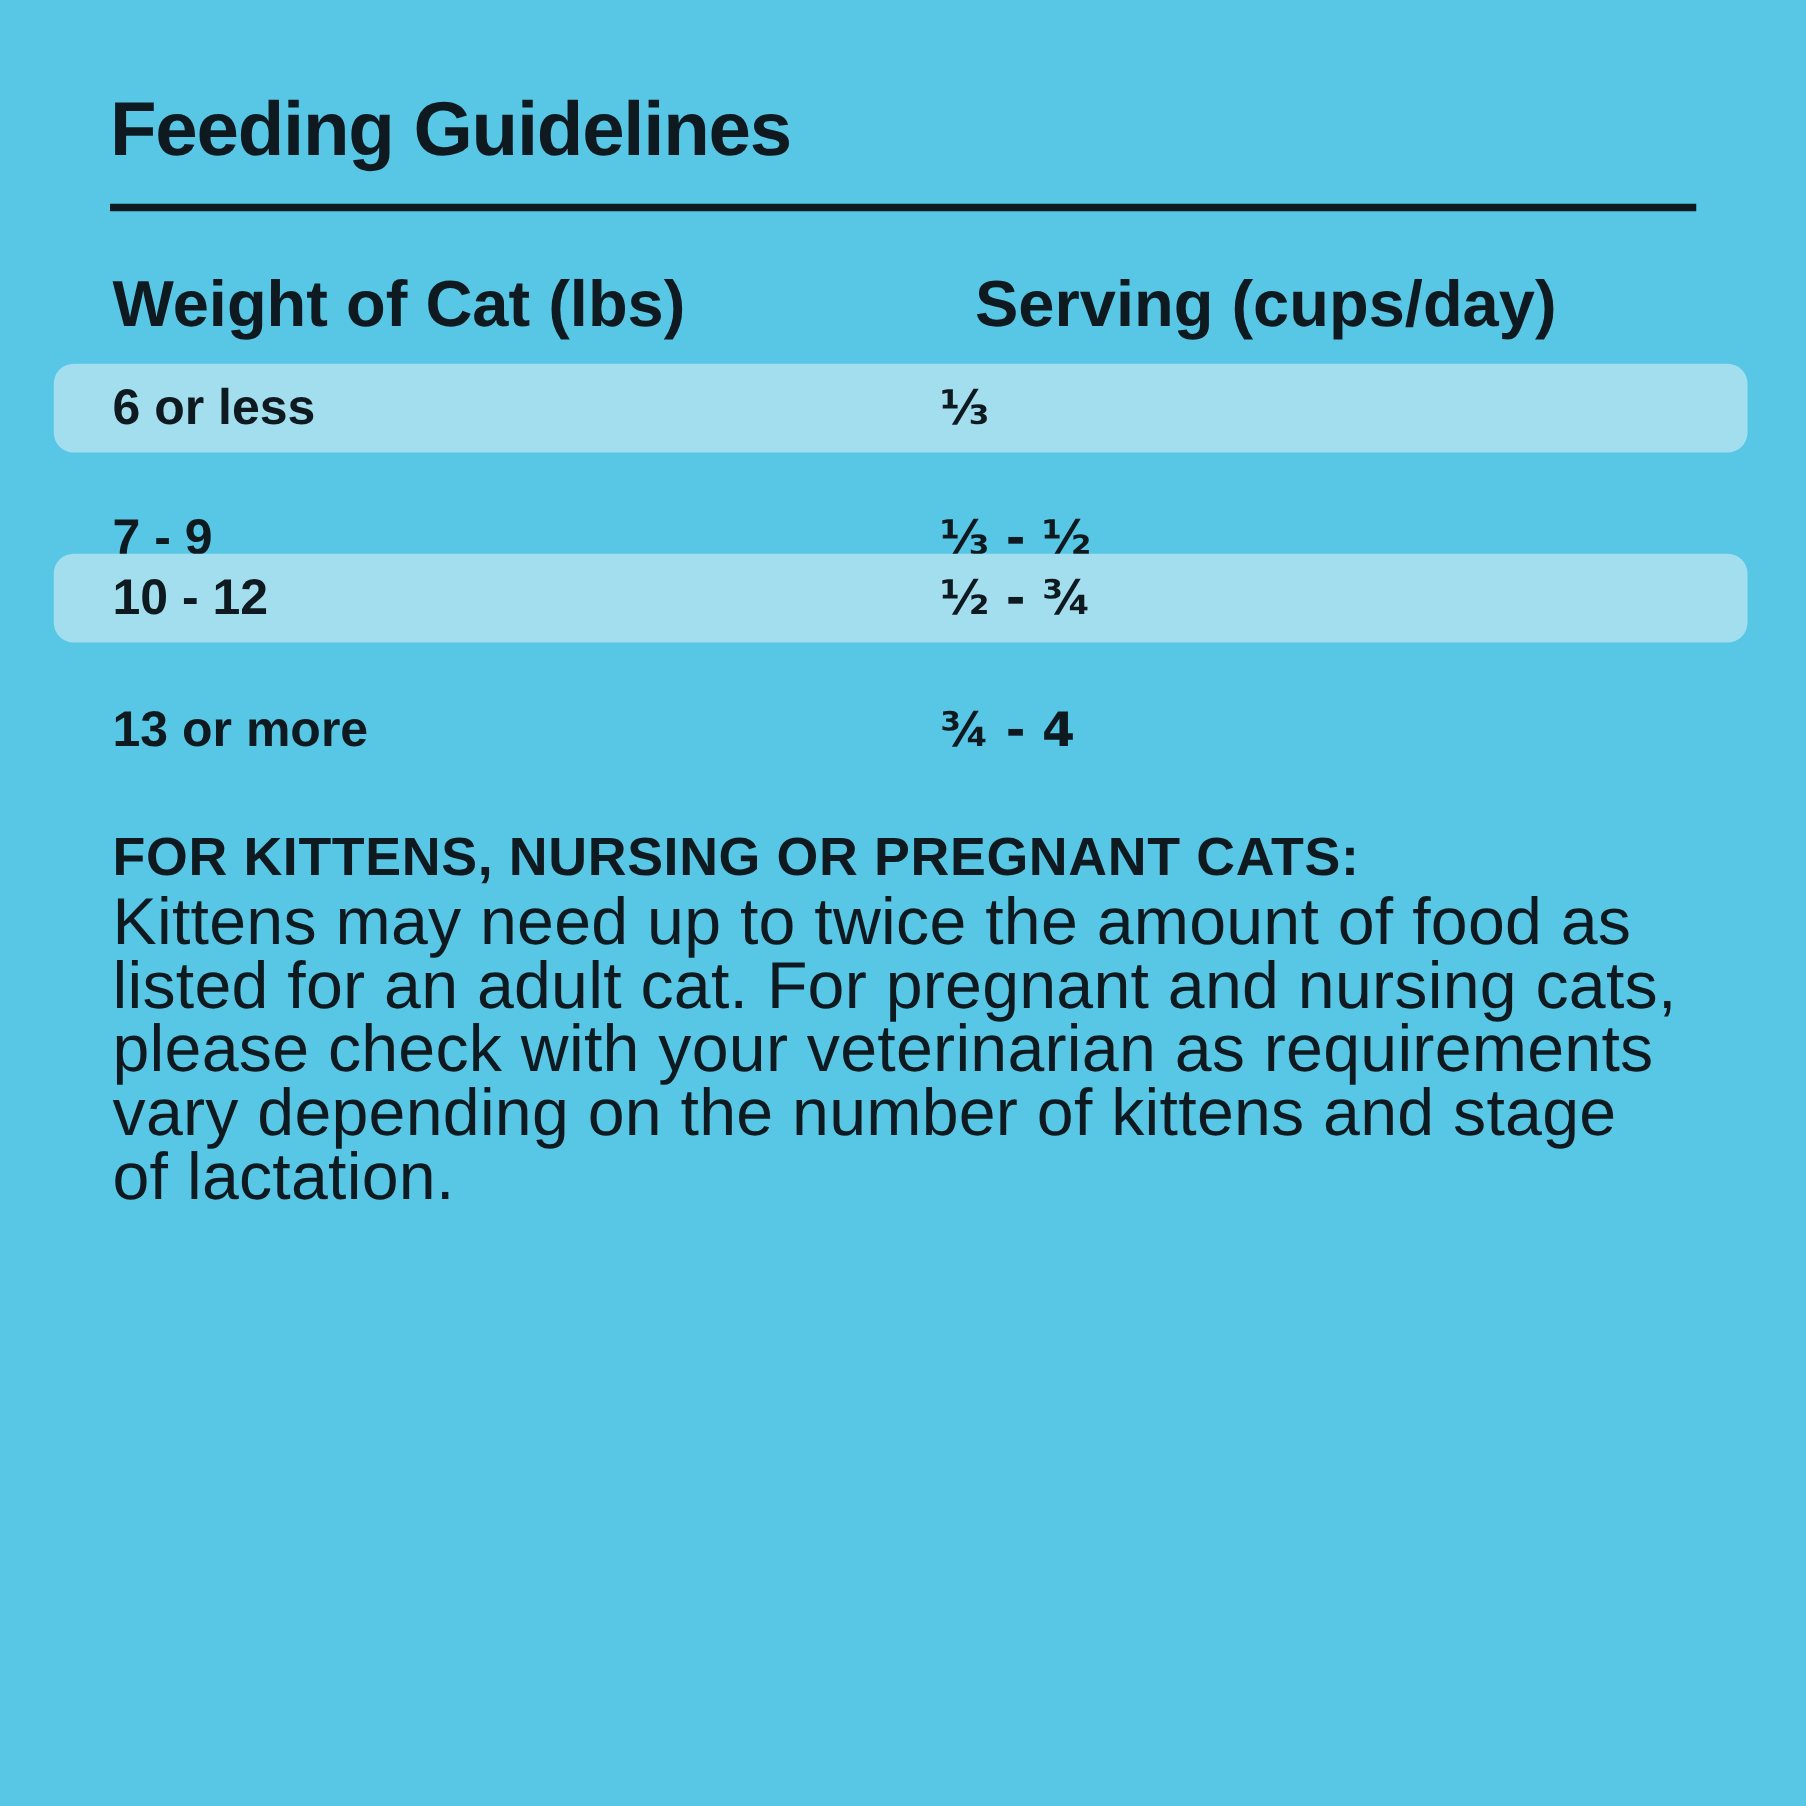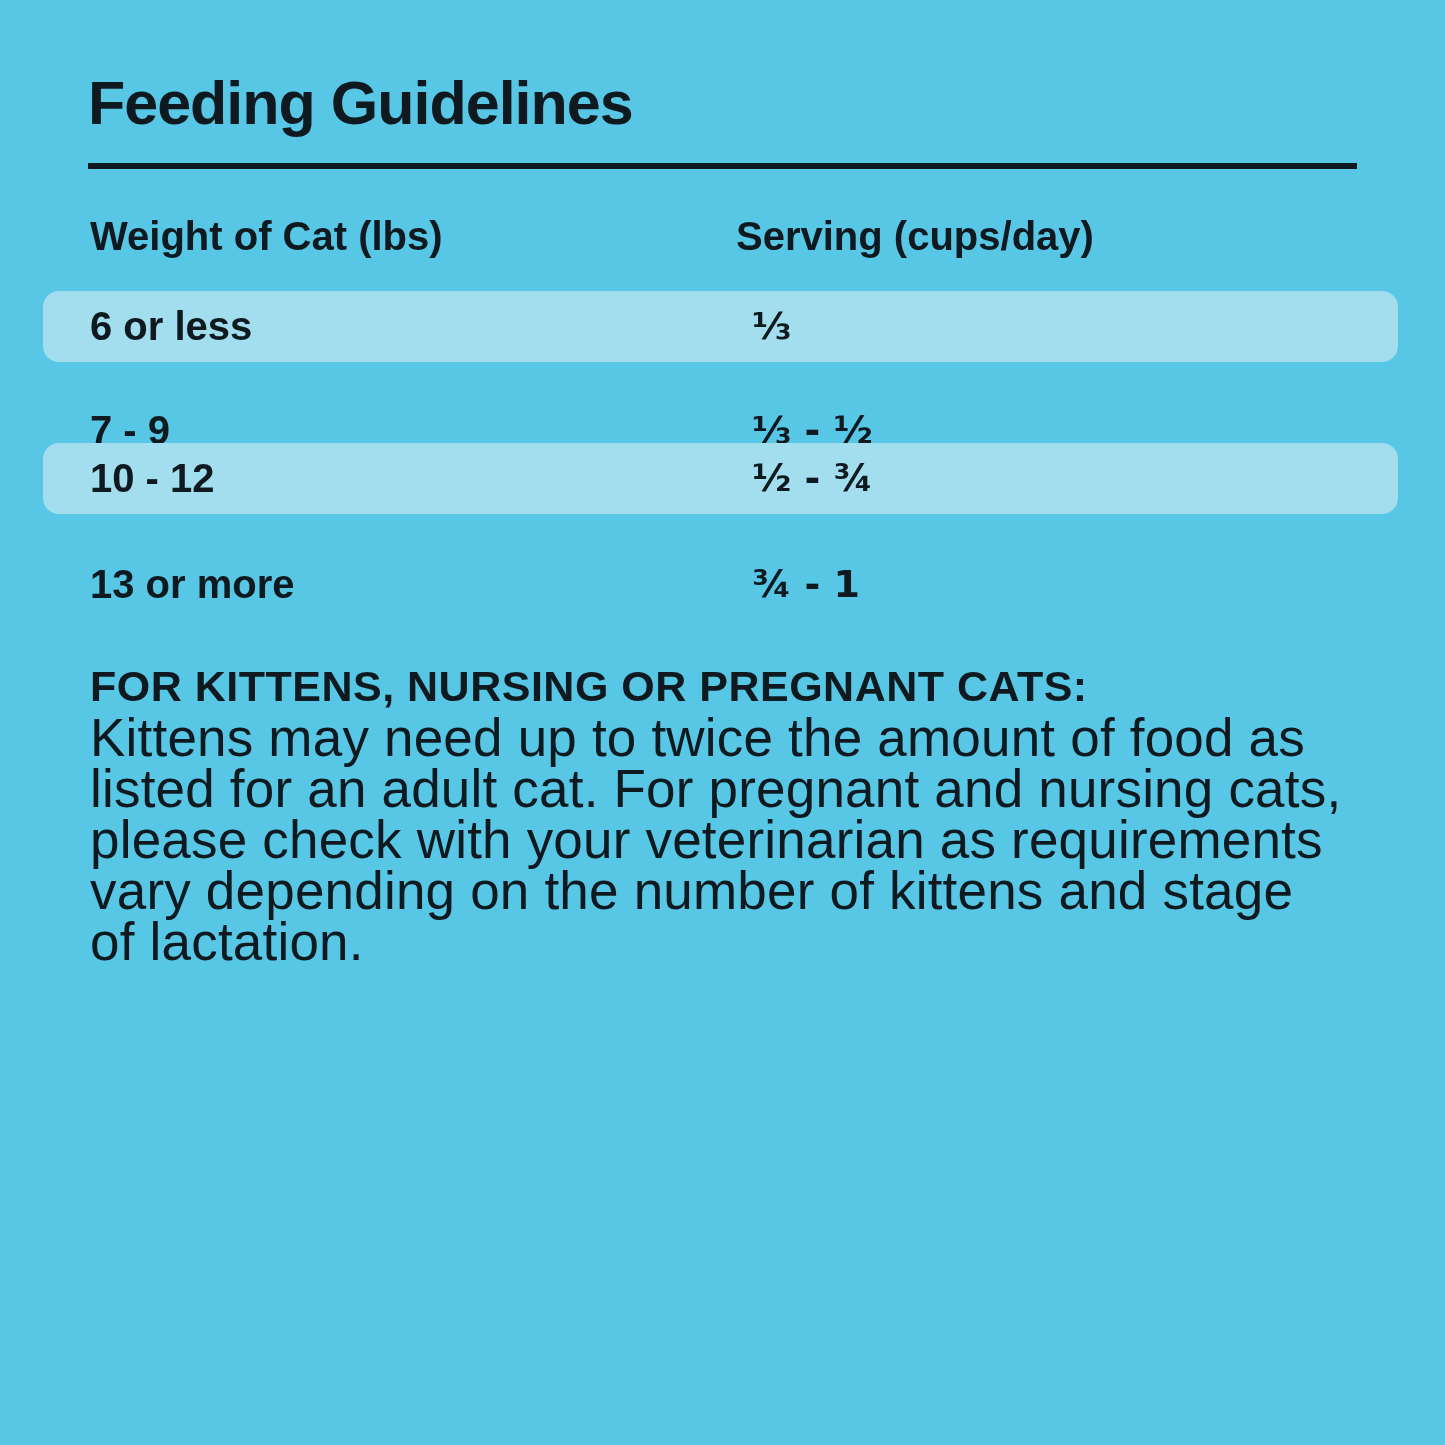--- a/index.html
+++ b/index.html
@@ -31,25 +31,25 @@
     width: 1269px;
     height: 6px;
     background: var(--text, #0F1A20);
   }
   .thead {
     position: absolute;
     left: 0;
     top: 214px;
     width: 1445px;
     height: 48px;
-    font-size: 40px;
+    font-size: 52px;
     font-weight: bold;
   }
   .col-weight { position: absolute; left: 90px; }
-  .col-serving { position: absolute; left: 736px; }
+  .col-serving { position: absolute; left: 780px; }
   .row {
     position: absolute;
     left: 43px;
     width: 1355px;
     height: 71px;
     border-radius: 16px;
     font-size: 40px;
     font-weight: bold;
     line-height: 71px;
   }
@@ -103,21 +103,21 @@
   <div class="row row-1">
     <span class="weight">7 - 9</span>
     <span class="serving">⅓ - ½</span>
   </div>
   <div class="row row-2 highlight">
     <span class="weight">10 - 12</span>
     <span class="serving">½ - ¾</span>
   </div>
   <div class="row row-3">
     <span class="weight">13 or more</span>
-    <span class="serving">¾ - 1</span>
+    <span class="serving">¾ - 4</span>
   </div>
 
   <div class="notes-heading">FOR KITTENS, NURSING OR PREGNANT CATS:</div>
 
   <div class="notes-body">
     <div>Kittens may need up to twice the amount of food as</div>
     <div>listed for an adult cat. For pregnant and nursing cats,</div>
     <div>please check with your veterinarian as requirements</div>
     <div>vary depending on the number of kittens and stage</div>
     <div>of lactation.</div>

